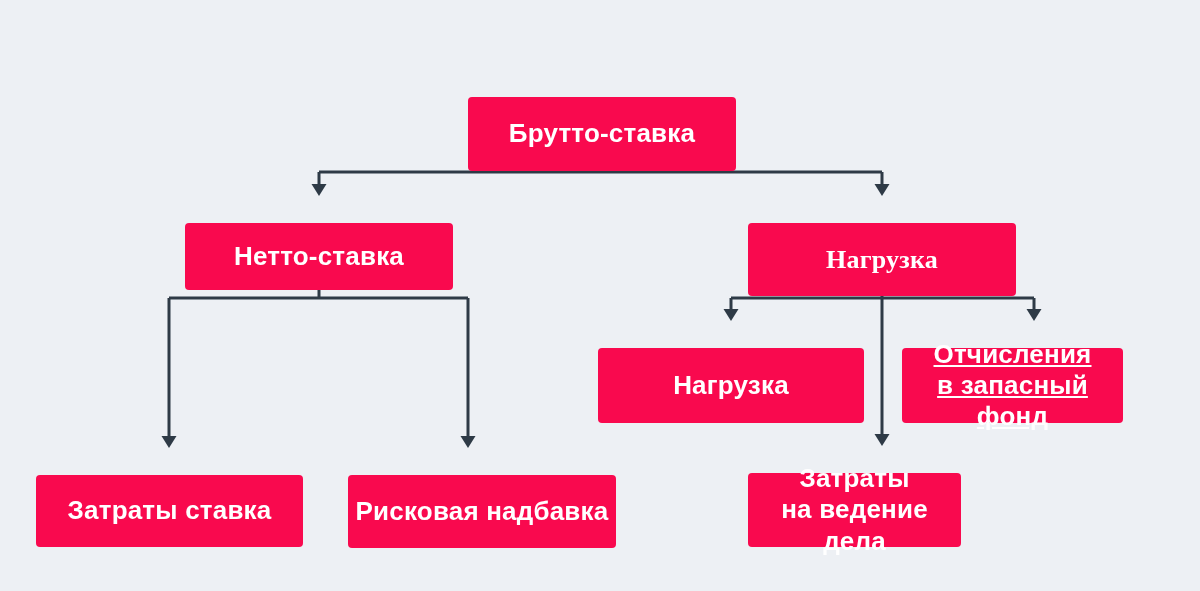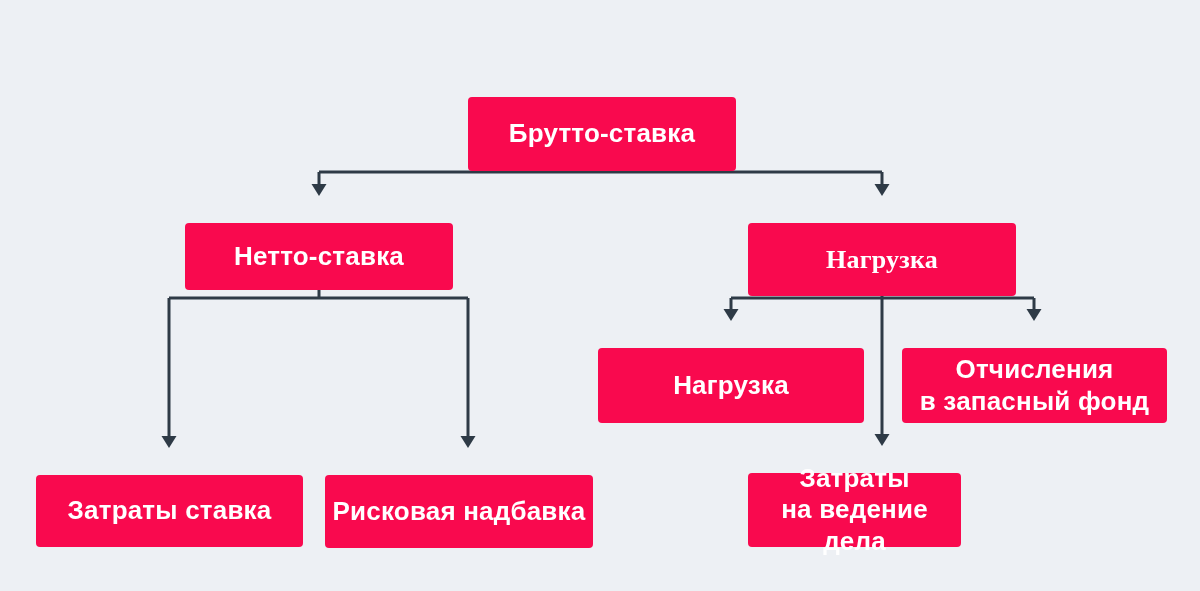--- a/index.html
+++ b/index.html
@@ -83,23 +83,23 @@
   </svg>
 
   <div class="node" style="left:468px; top:70px;  width:268px; height:74px;">Брутто-ставка</div>
 
   <div class="node" style="left:185px; top:196px; width:268px; height:67px;">Нетто-ставка</div>
 
   <div class="node" style="left:748px; top:196px; width:268px; height:73px;font-family:Liberation Serif, serif;">Нагрузка</div>
 
   <div class="node" style="left:598px; top:321px; width:266px; height:75px;">Нагрузка</div>
 
-  <div class="node" style="left:902px; top:321px; width:265px; height:75px;">Отчисления
+  <div class="node" style="left:902px; top:321px; width:221px; height:75px;text-decoration:underline;">Отчисления
 в запасный фонд</div>
 
   <div class="node" style="left:36px;  top:448px; width:267px; height:72px;">Затраты ставка</div>
 
-  <div class="node" style="left:325px; top:448px; width:268px; height:73px;">Рисковая надбавка</div>
+  <div class="node" style="left:348px; top:448px; width:268px; height:73px;">Рисковая надбавка</div>
 
   <div class="node" style="left:748px; top:446px; width:213px; height:74px;">Затраты
 на ведение дела</div>
 
 </div>
 
 </body></html>

